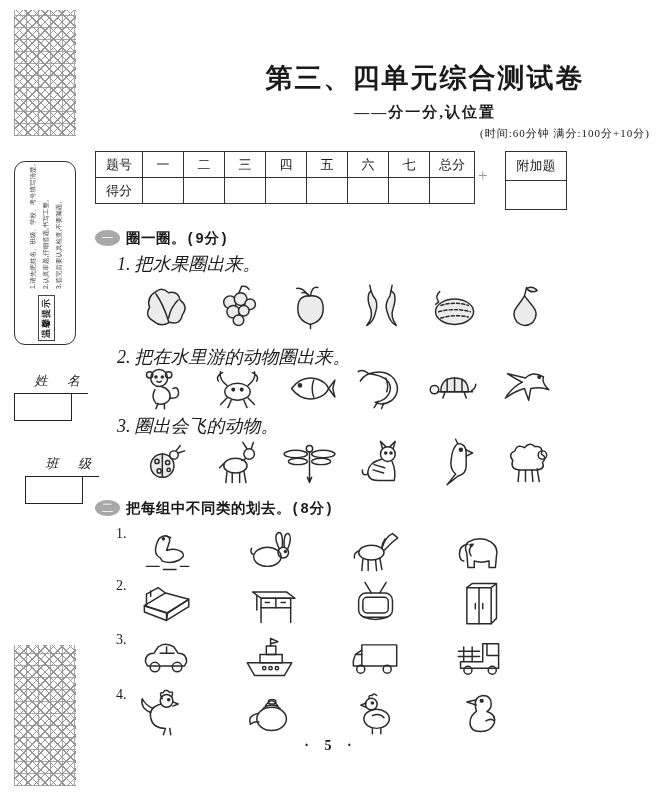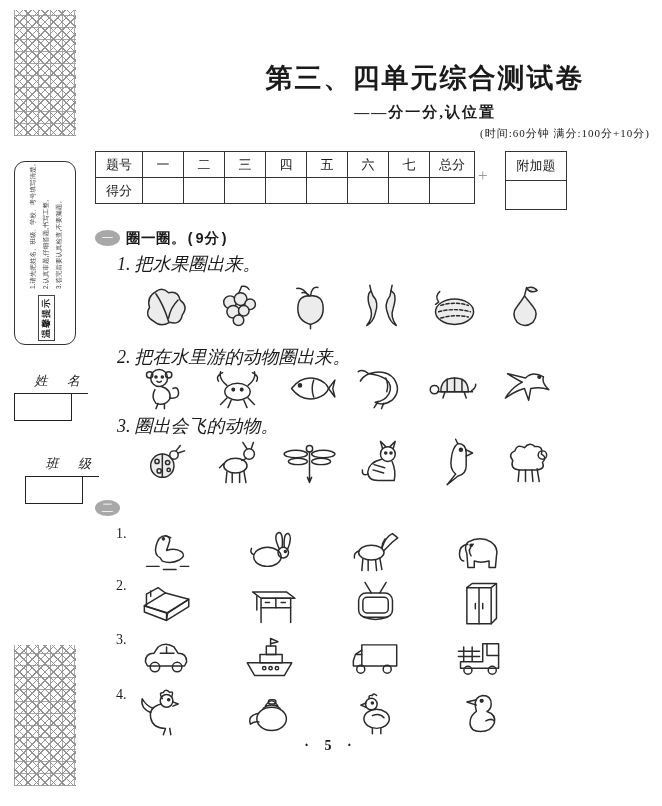--- a/index.html
+++ b/index.html
@@ -292,20 +292,21 @@
       <span class="clip">
         <svg viewBox="0 0 52 46" width="55" height="49" fill="none" stroke="#2b2b2b" stroke-width="1.4" stroke-linecap="round" stroke-linejoin="round">
           <path d="M14 21 Q9 15 16 12 Q18 5 25 9 Q30 3 35 8 Q43 7 41 15 Q47 18 42 23 Q45 29 37 30 L20 30 Q11 29 14 21 Z"></path>
           <circle cx="42" cy="16" r="4"></circle>
           <path d="M20 30 L19 41 M26 30 L26 41 M32 30 L33 41 M37 29 L39 41"></path>
         </svg>
       </span>
     </div>
 
   <div class="abs badge" style="left:95px;top:500px;">二</div>
+  <div class="abs qtitle" style="left:126px;top:499px;">把每组中不同类的划去。(8分)</div>
 
   <div class="abs rownum" style="left:116px;top:526px;">1.</div>
   <div class="abs imgrow" style="left:138px;top:526px;width:368px;height:48px;">
       <span class="clip">
         <svg viewBox="0 0 52 46" width="55" height="49" fill="none" stroke="#2b2b2b" stroke-width="1.4" stroke-linecap="round" stroke-linejoin="round">
           <path d="M21 30 Q15 27 17 19 Q19 9 26 9 Q32 10 29 17 L27 23 Q35 20 41 24 Q46 28 39 32 Q31 36 23 33 Z"></path>
           <circle cx="24" cy="12" r="1" fill="#333"></circle>
           <path d="M26 9 L31 11"></path>
           <path d="M8 38 L20 38 M24 41 L36 41 M40 38 L48 38"></path>
         </svg>

